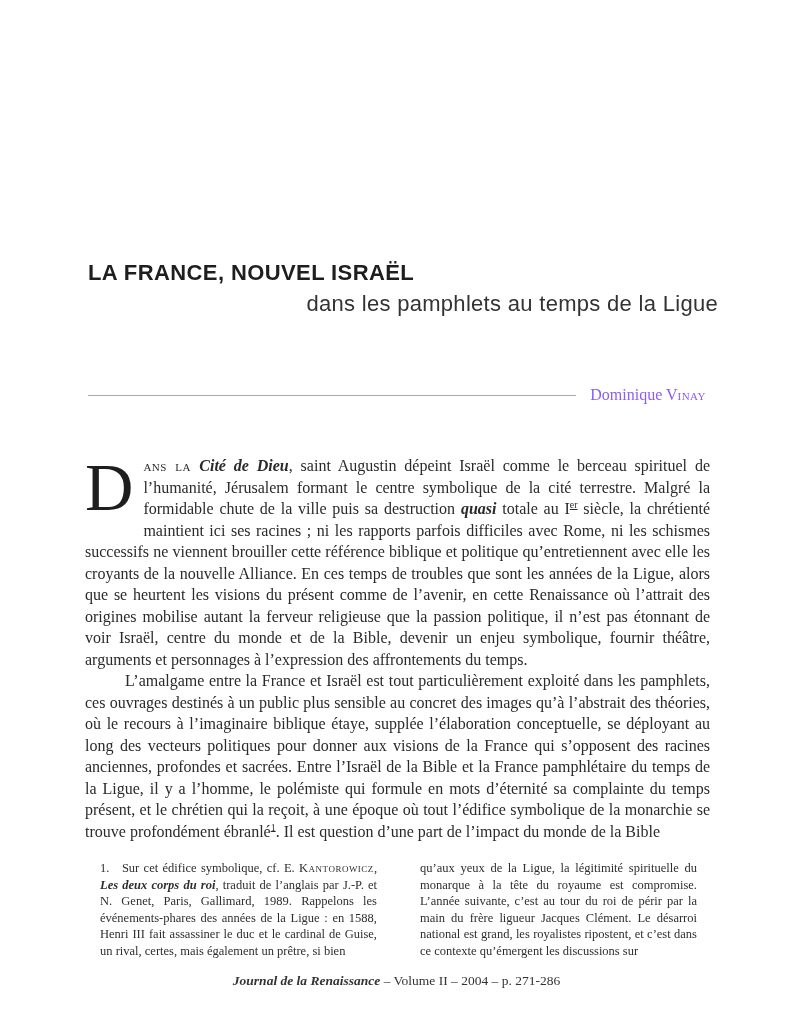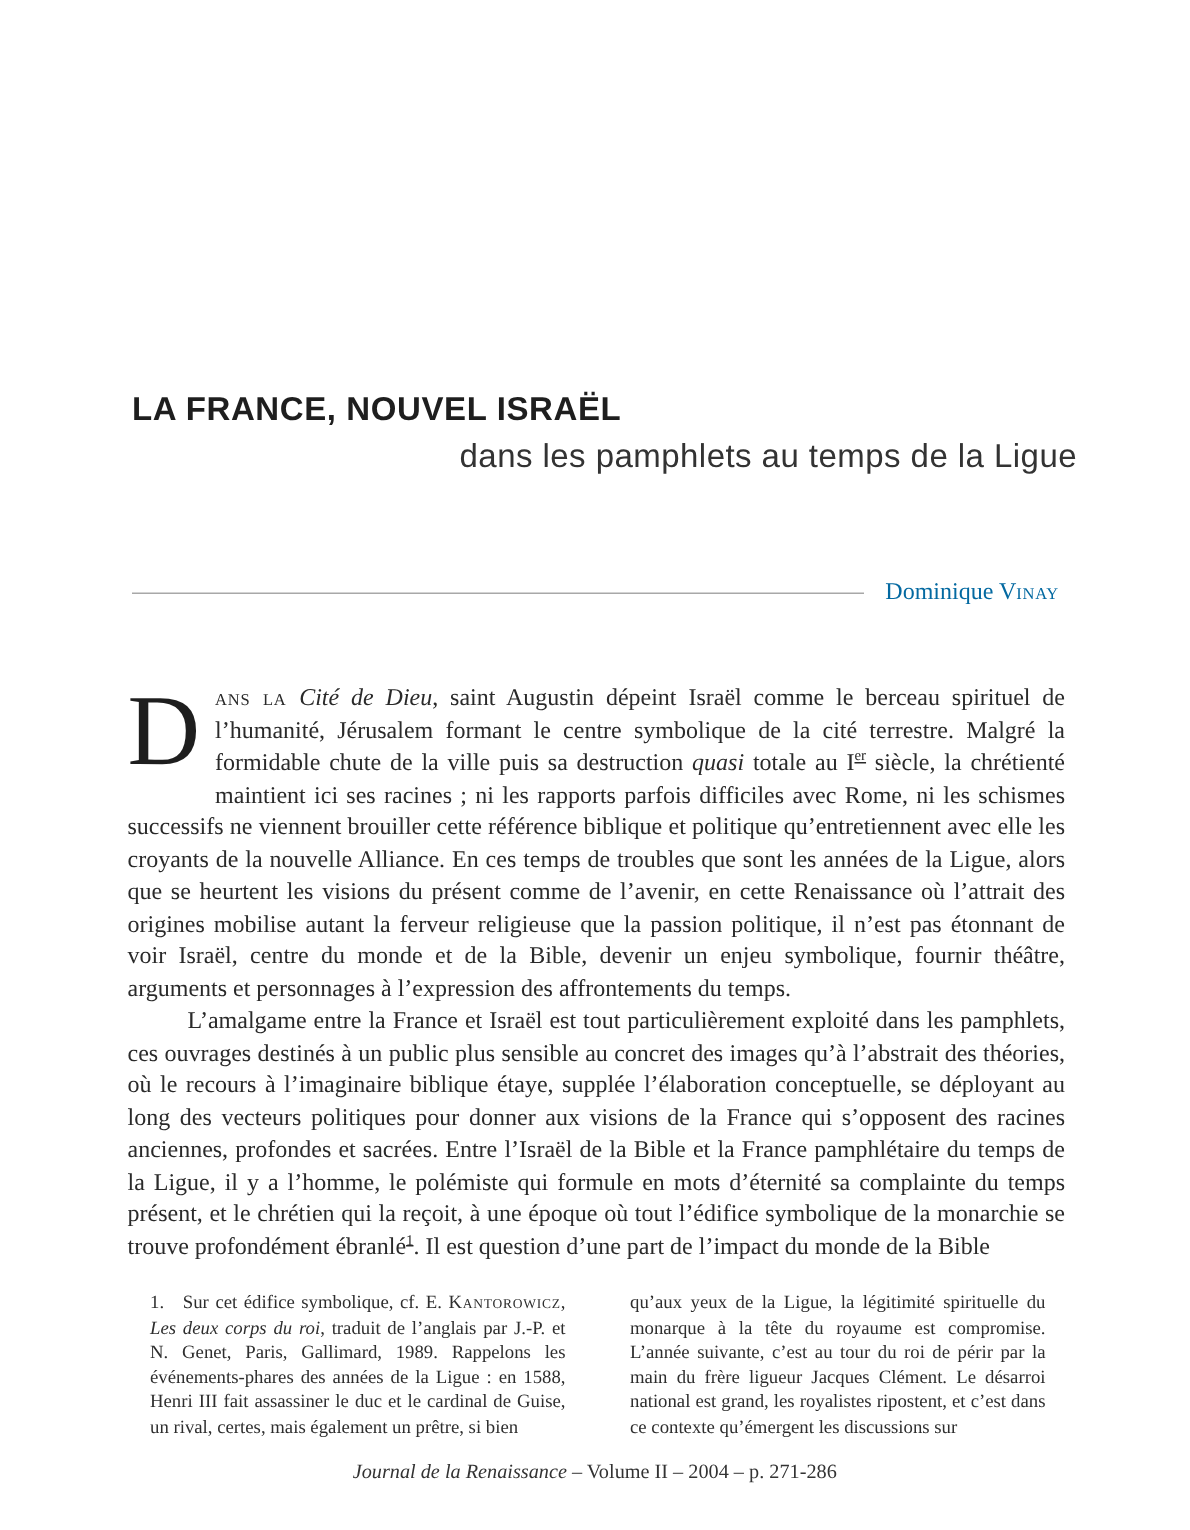--- a/index.html
+++ b/index.html
@@ -33,21 +33,21 @@
     text-align:right;
   }
   .author-row{
     position:absolute;left:88px;top:386px;width:618px;
     display:flex;align-items:center;
   }
   .author-rule{
     flex:1;height:1px;background:#a8a8a8;margin-right:14px;
   }
   .author-name{
-    font-size:16px;color:#0369a1;white-space:nowrap;
+    font-size:16px;color:#8b5cf6;white-space:nowrap;
   }
   
   .body-text{
     position:absolute;left:85px;top:455px;width:625px;
     font-size:16px;line-height:21.5px;
     text-align:justify;
     color:#2a2a2a;
   }
   .para{margin:0;padding:0;}
   .para-indent{text-indent:40px;}
@@ -69,21 +69,21 @@
   }
   .footnote-col{flex:1;margin:15px;}
   
   .page-footer{
     position:absolute;left:0;top:973px;width:793px;
     text-align:center;
     font-size:13.5px;
     color:#333333;
   }
   
-  .seg-i{font-style:italic;}
+  .seg-i{font-style:italic;font-weight:bold;}
   .seg-sc{font-variant:small-caps;letter-spacing:0.5px;}
   .seg-sup{vertical-align:super;font-size:0.62em;line-height:0;text-decoration:underline;}
 </style>
 </head>
 <body>
 
 <div class="page">
 
   <div class="title-block">
     <div class="article-title">LA FRANCE, NOUVEL ISRAËL</div>

